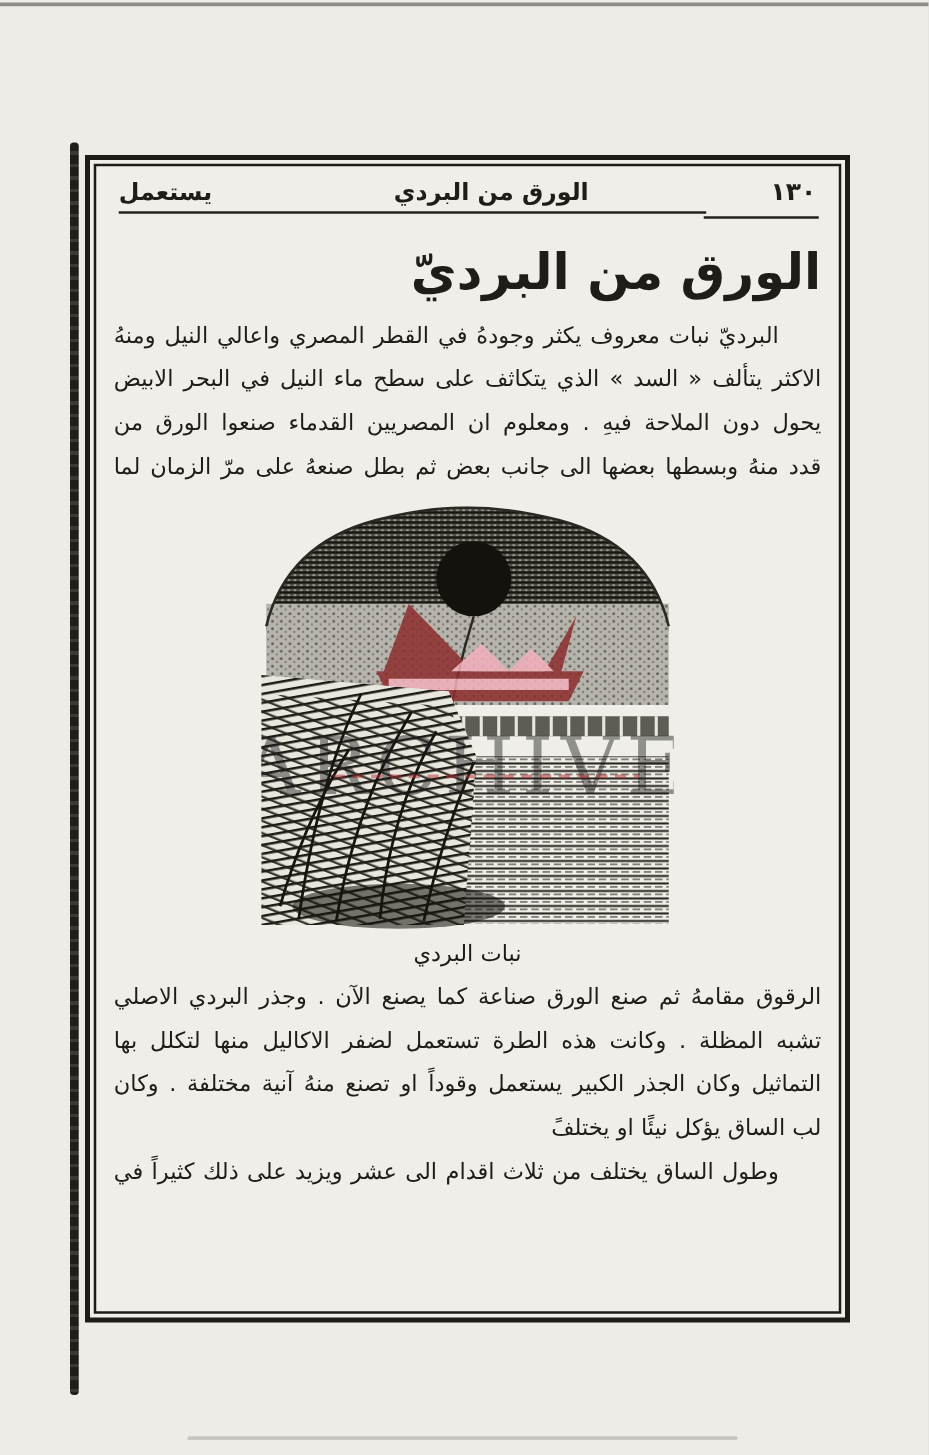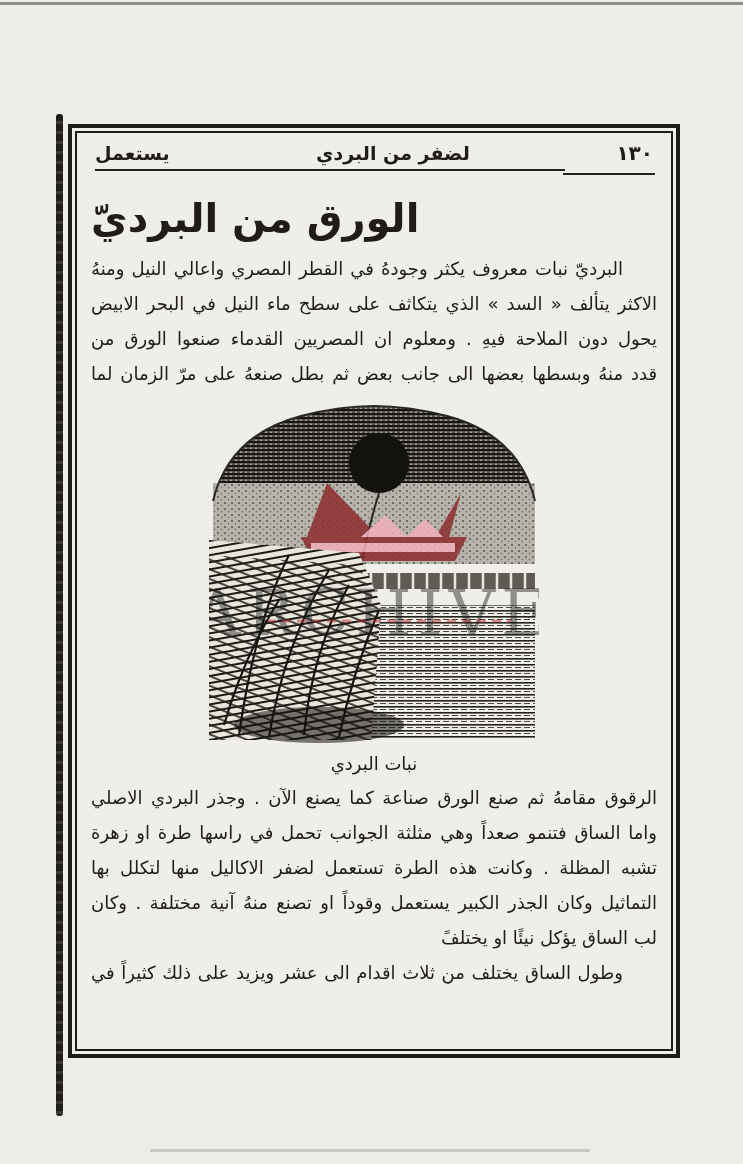--- a/index.html
+++ b/index.html
@@ -15,21 +15,21 @@
   .frame-inner{position:absolute;inset:3px;border:2px solid #1e1c18;box-sizing:border-box;
     padding:6px 14px 0;direction:rtl;}
 
   .header{display:flex;justify-content:space-between;align-items:baseline;
     font-size:19px;font-weight:bold;padding:2px 4px 0;}
   .header .pn{font-size:20px;letter-spacing:1px;}
   .rule-wrap{position:relative;height:12px;}
   .rule-long{position:absolute;left:4px;top:4px;width:470px;height:2px;background:#24221d;}
   .rule-short{position:absolute;right:2px;top:8px;width:92px;height:2px;background:#24221d;}
 
-  .article-title{text-align:left;font-size:40px;font-weight:bold;margin-top:18px;letter-spacing:1px;}
+  .article-title{text-align:right;font-size:40px;font-weight:bold;margin-top:18px;letter-spacing:1px;}
 
   .para{font-size:18px;line-height:35px;margin-top:10px;}
   .line{height:35px;overflow:hidden;text-align:justify;text-align-last:justify;}
   .line.end{text-align:right;text-align-last:right;}
   .line.indent{padding-right:34px;}
 
   .figure{width:330px;margin:14px auto 0;}
   .figure-caption{text-align:center;font-size:18px;font-weight:normal;margin-top:4px;}
 </style>
 </head>
@@ -38,21 +38,21 @@
 <div class="canvas">
   <div class="top-edge"></div>
   <div class="gutter-bar"></div>
   <div class="bottom-smudge"></div>
 
   <div class="frame-outer">
     <div class="frame-inner">
 
       <div class="header">
         <span class="pn">١٣٠</span>
-        <span>لضفر من البردي</span>
+        <span>الورق من البردي</span>
         <span>يستعمل</span>
       </div>
       <div class="rule-wrap">
         <div class="rule-long"></div>
         <div class="rule-short"></div>
       </div>
 
       <div class="article-title">الورق من البرديّ</div>
 
       <div class="para">
@@ -119,21 +119,20 @@
           <ellipse cx="110" cy="320" rx="85" ry="18" fill="#14120d" opacity="0.55"></ellipse>
 
           <text x="165" y="230" text-anchor="middle" font-family="DejaVu Serif, serif" font-size="64" letter-spacing="6" fill="#1c1c1c" opacity="0.45">ARCHIVE</text>
           <line x1="58" y1="216" x2="302" y2="216" stroke="#b03030" stroke-width="3" stroke-dasharray="9 6" opacity="0.5"></line>
         </svg>
         <div class="figure-caption">نبات البردي</div>
       </div>
 
       <div class="para" style="margin-top:6px;">
         <div class="line">الرقوق مقامهُ ثم صنع الورق صناعة كما يصنع الآن . وجذر البردي الاصلي ثخن</div>
-        <div class="line">واما الساق فتنمو صعداً وهي مثلثة الجوانب تحمل في راسها طرة او زهرة</div>
         <div class="line">تشبه المظلة . وكانت هذه الطرة تستعمل لضفر الاكاليل منها لتكلل بها رؤوس</div>
         <div class="line">التماثيل وكان الجذر الكبير يستعمل وقوداً او تصنع منهُ آنية مختلفة . وكان</div>
         <div class="line end">لب الساق يؤكل نيئًا او يختلفً</div>
       </div>
 
       <div class="para" style="margin-top:0;">
         <div class="line indent">وطول الساق يختلف من ثلاث اقدام الى عشر ويزيد على ذلك كثيراً في اعالي</div>
       </div>
 
     </div>

